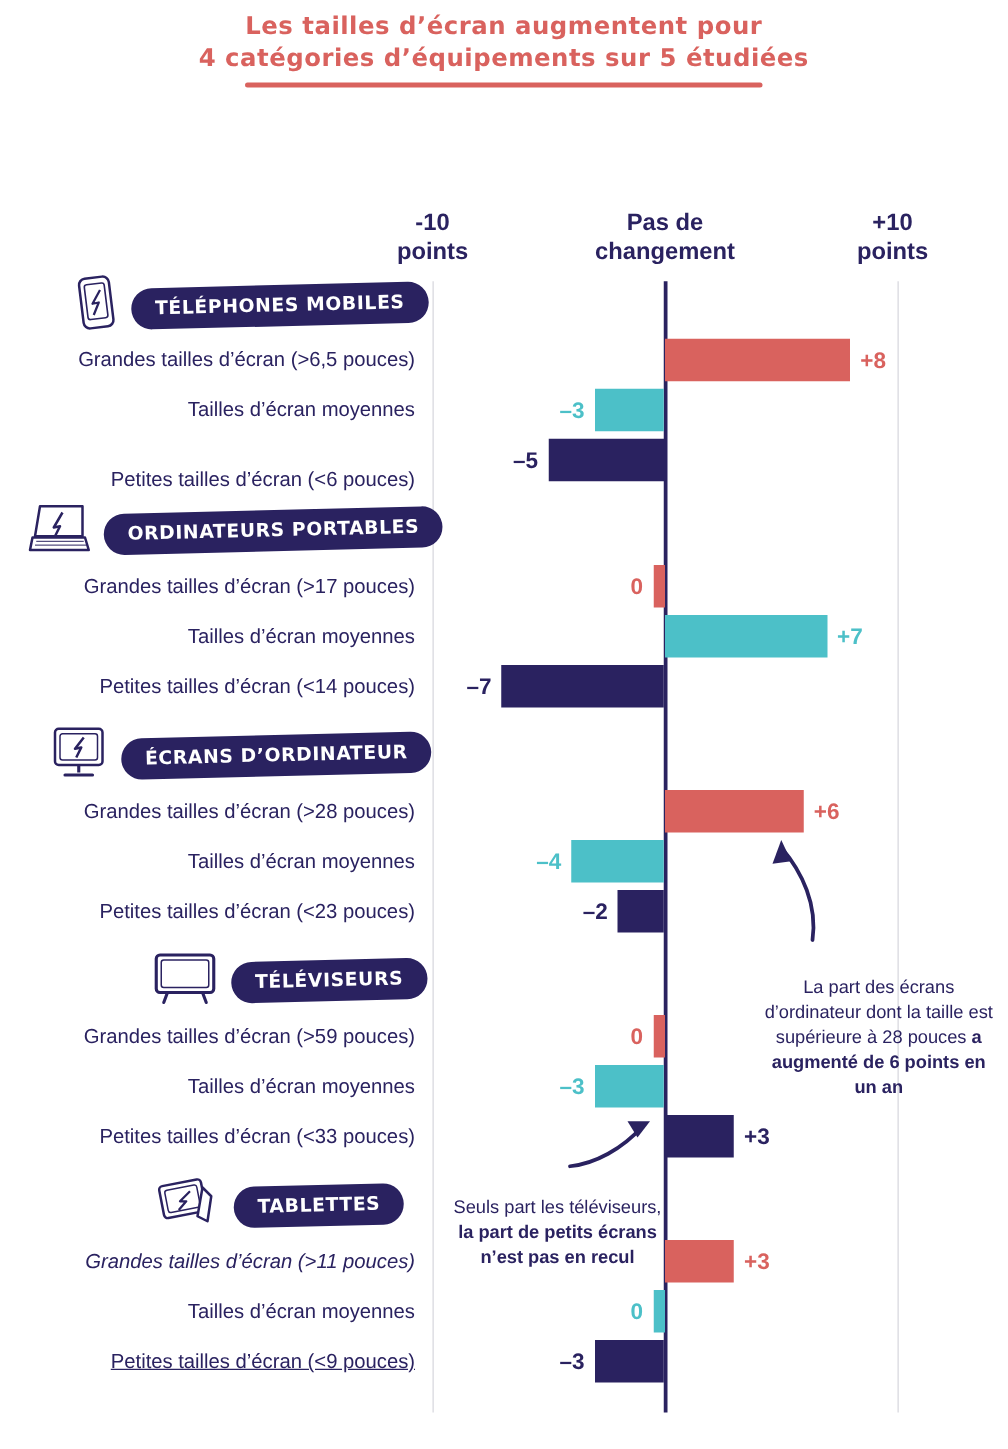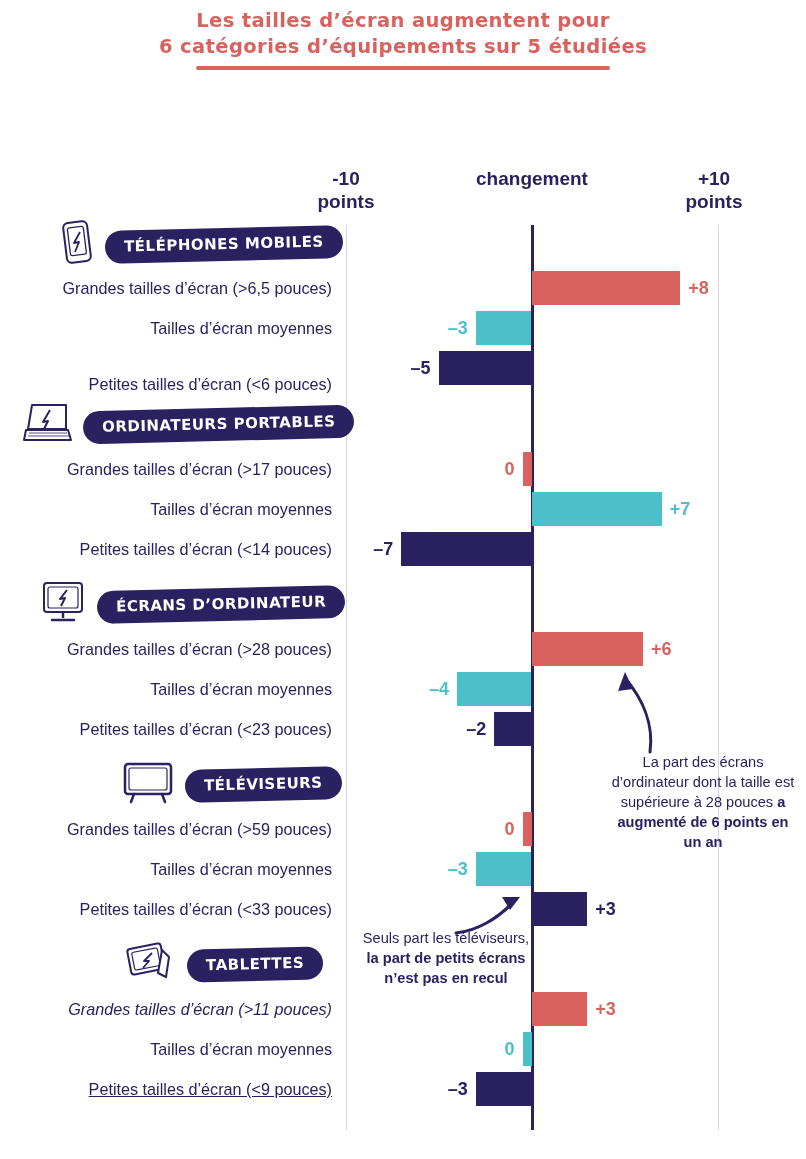--- a/index.html
+++ b/index.html
@@ -64,43 +64,44 @@
   .val{
     position:absolute;font-weight:bold;font-size:18px;line-height:34px;
     white-space:nowrap;
   }
   .val.red{color:#d9625e;}
   .val.teal{color:#4cc0c8;}
   .val.navy{color:#2a2260;}
 
   
   .anno{
-    position:absolute;text-align:center;font-size:14.6px;line-height:20px;color:#2a2260;
+    position:absolute;text-align:center;font-size:14.6px;line-height:20px;color:#2a2260;margin-top:28px;
   }
   .anno b{font-weight:bold;}
   #anno-1{left:607px;top:752px;width:192px;}
   #anno-2{left:358px;top:928px;width:176px;}
   .arrow{position:absolute;}
 </style>
 </head>
 <body>
 
 <div class="wrap">
 
   <div class="title">
     <div>Les tailles d’écran augmentent pour</div>
-    <div>6 catégories d’équipements sur 5 étudiées</div>
+    <div>4 catégories d’équipements sur 5 étudiées</div>
   </div>
   <div class="title-rule"></div>
 
   <div class="axhead" id="ax-left">
     <div>-10</div>
     <div>points</div>
   </div>
   <div class="axhead" id="ax-zero">
+    <div>Pas de</div>
     <div>changement</div>
   </div>
   <div class="axhead" id="ax-right">
     <div>+10</div>
     <div>points</div>
   </div>
 
   <div class="plot">
     <div class="gridline" id="grid-left"></div>
     <div class="gridline" id="grid-right"></div>

